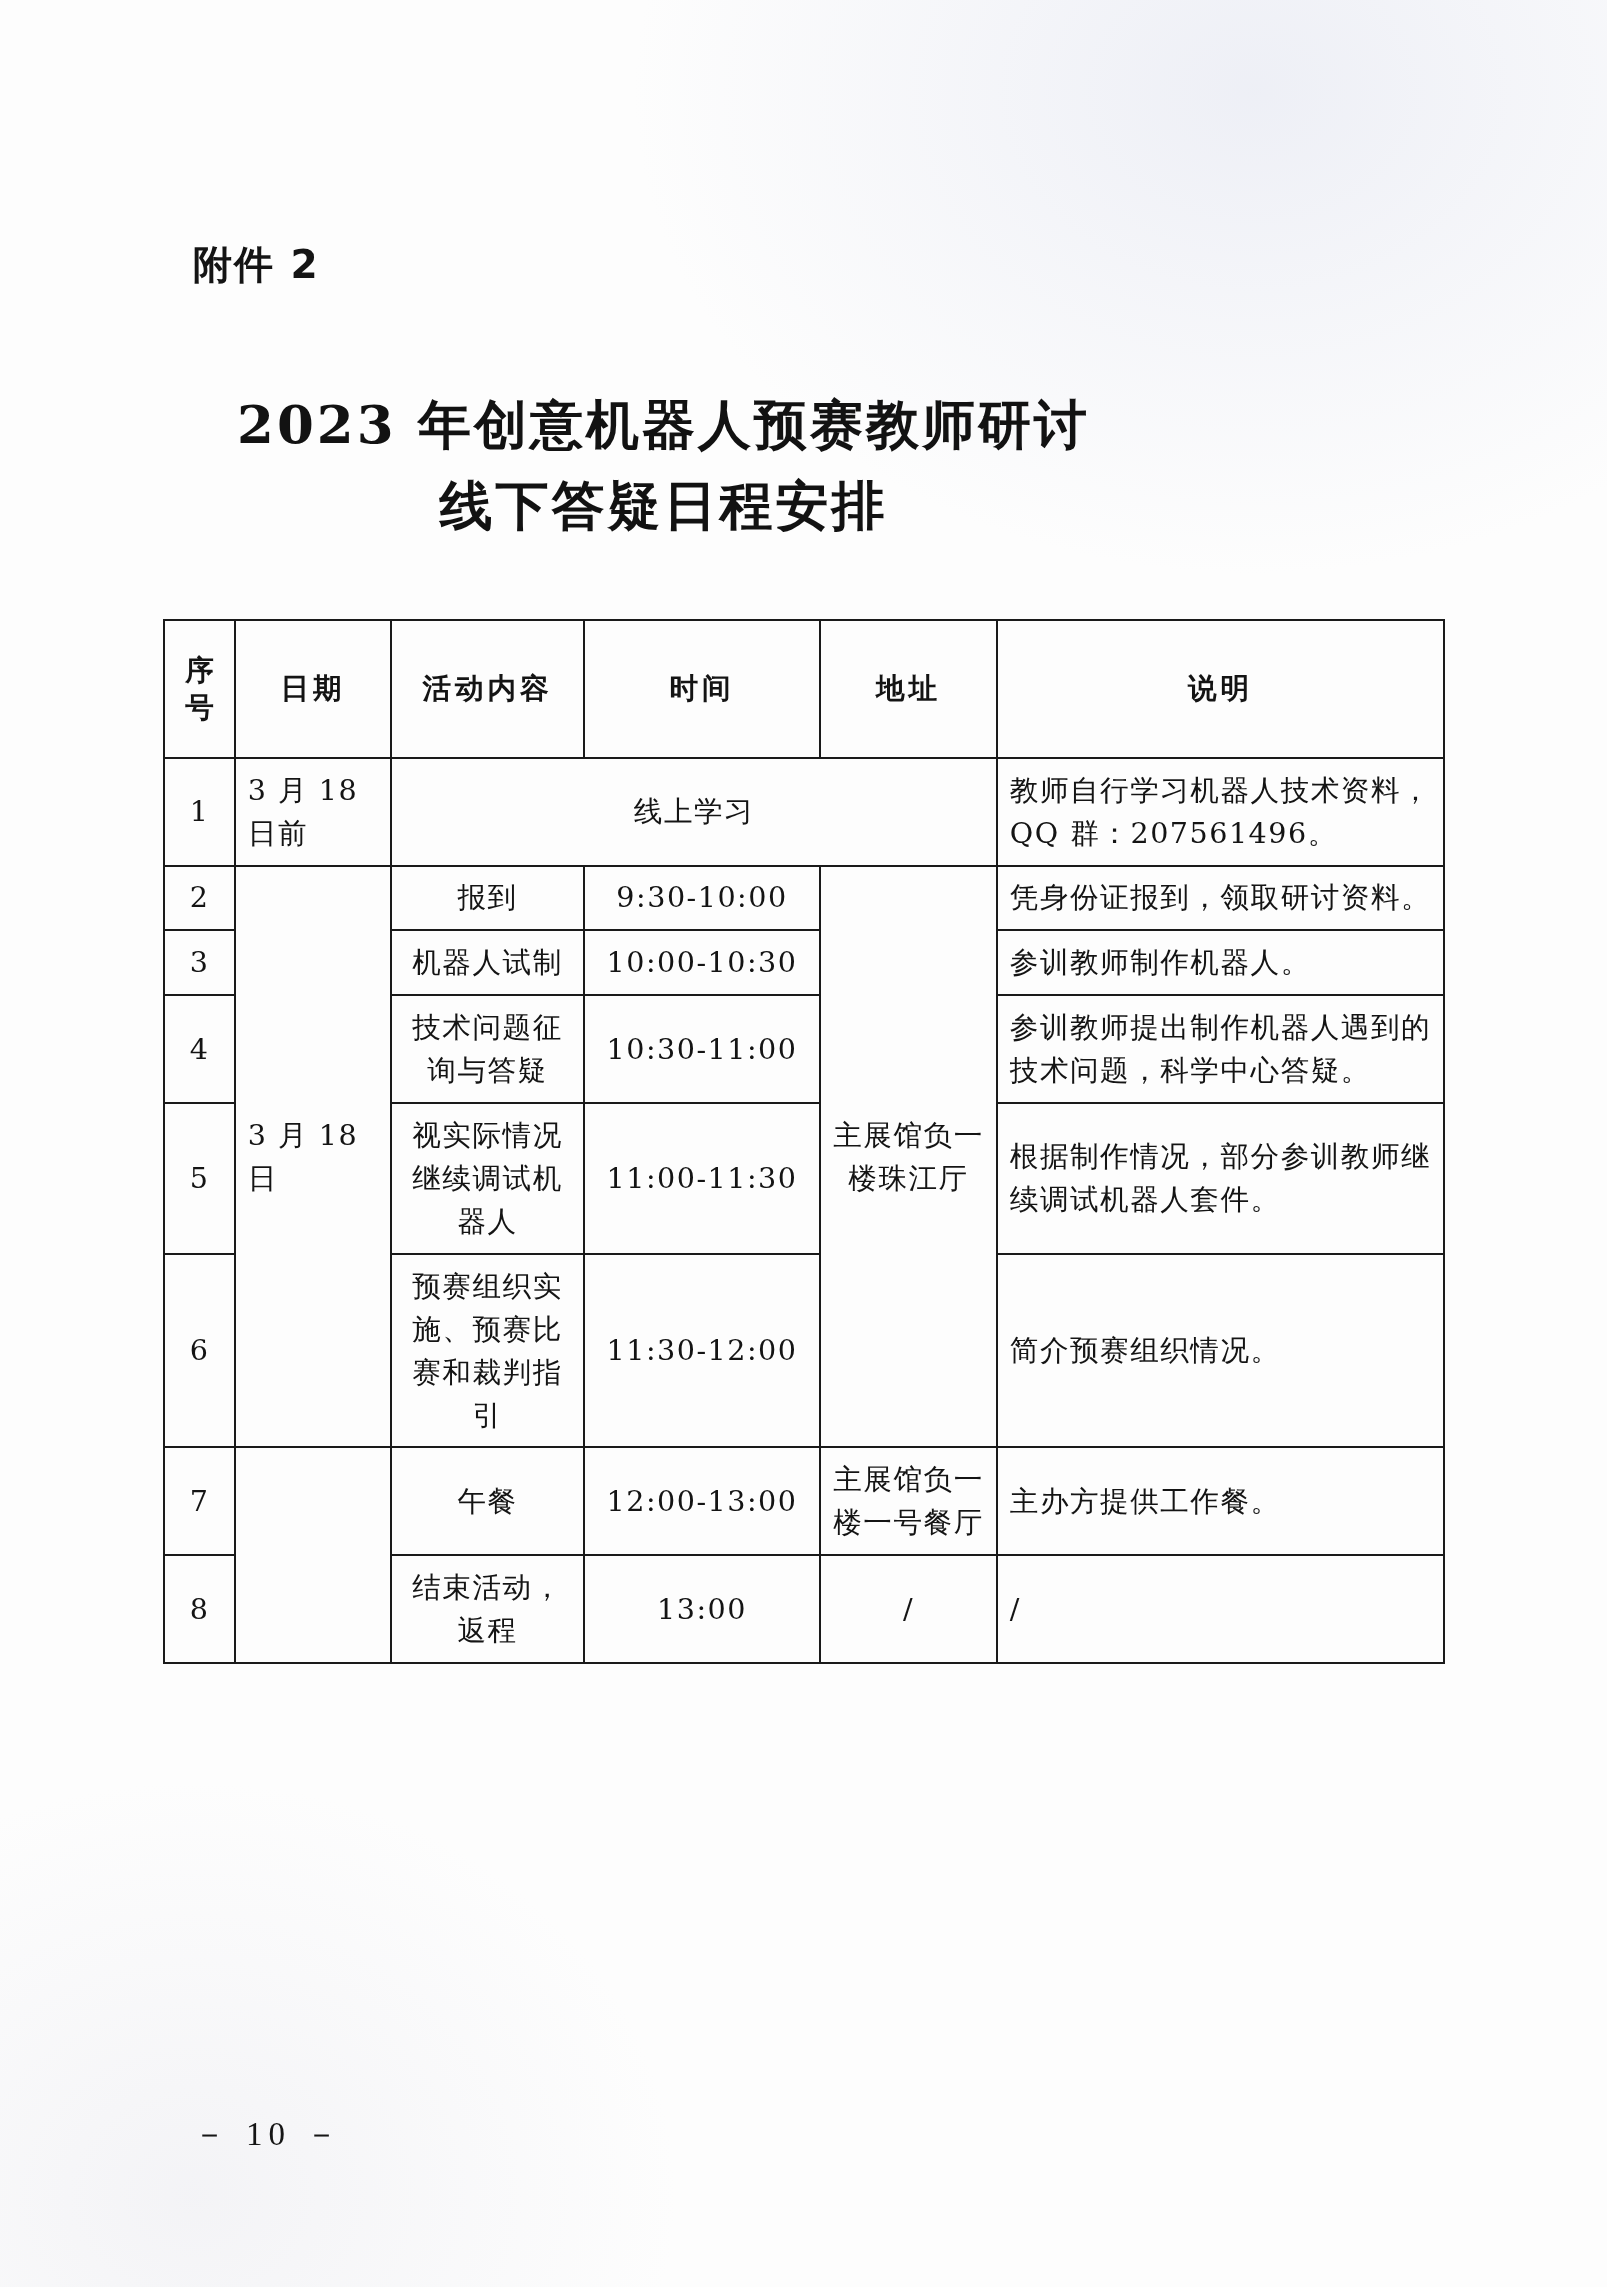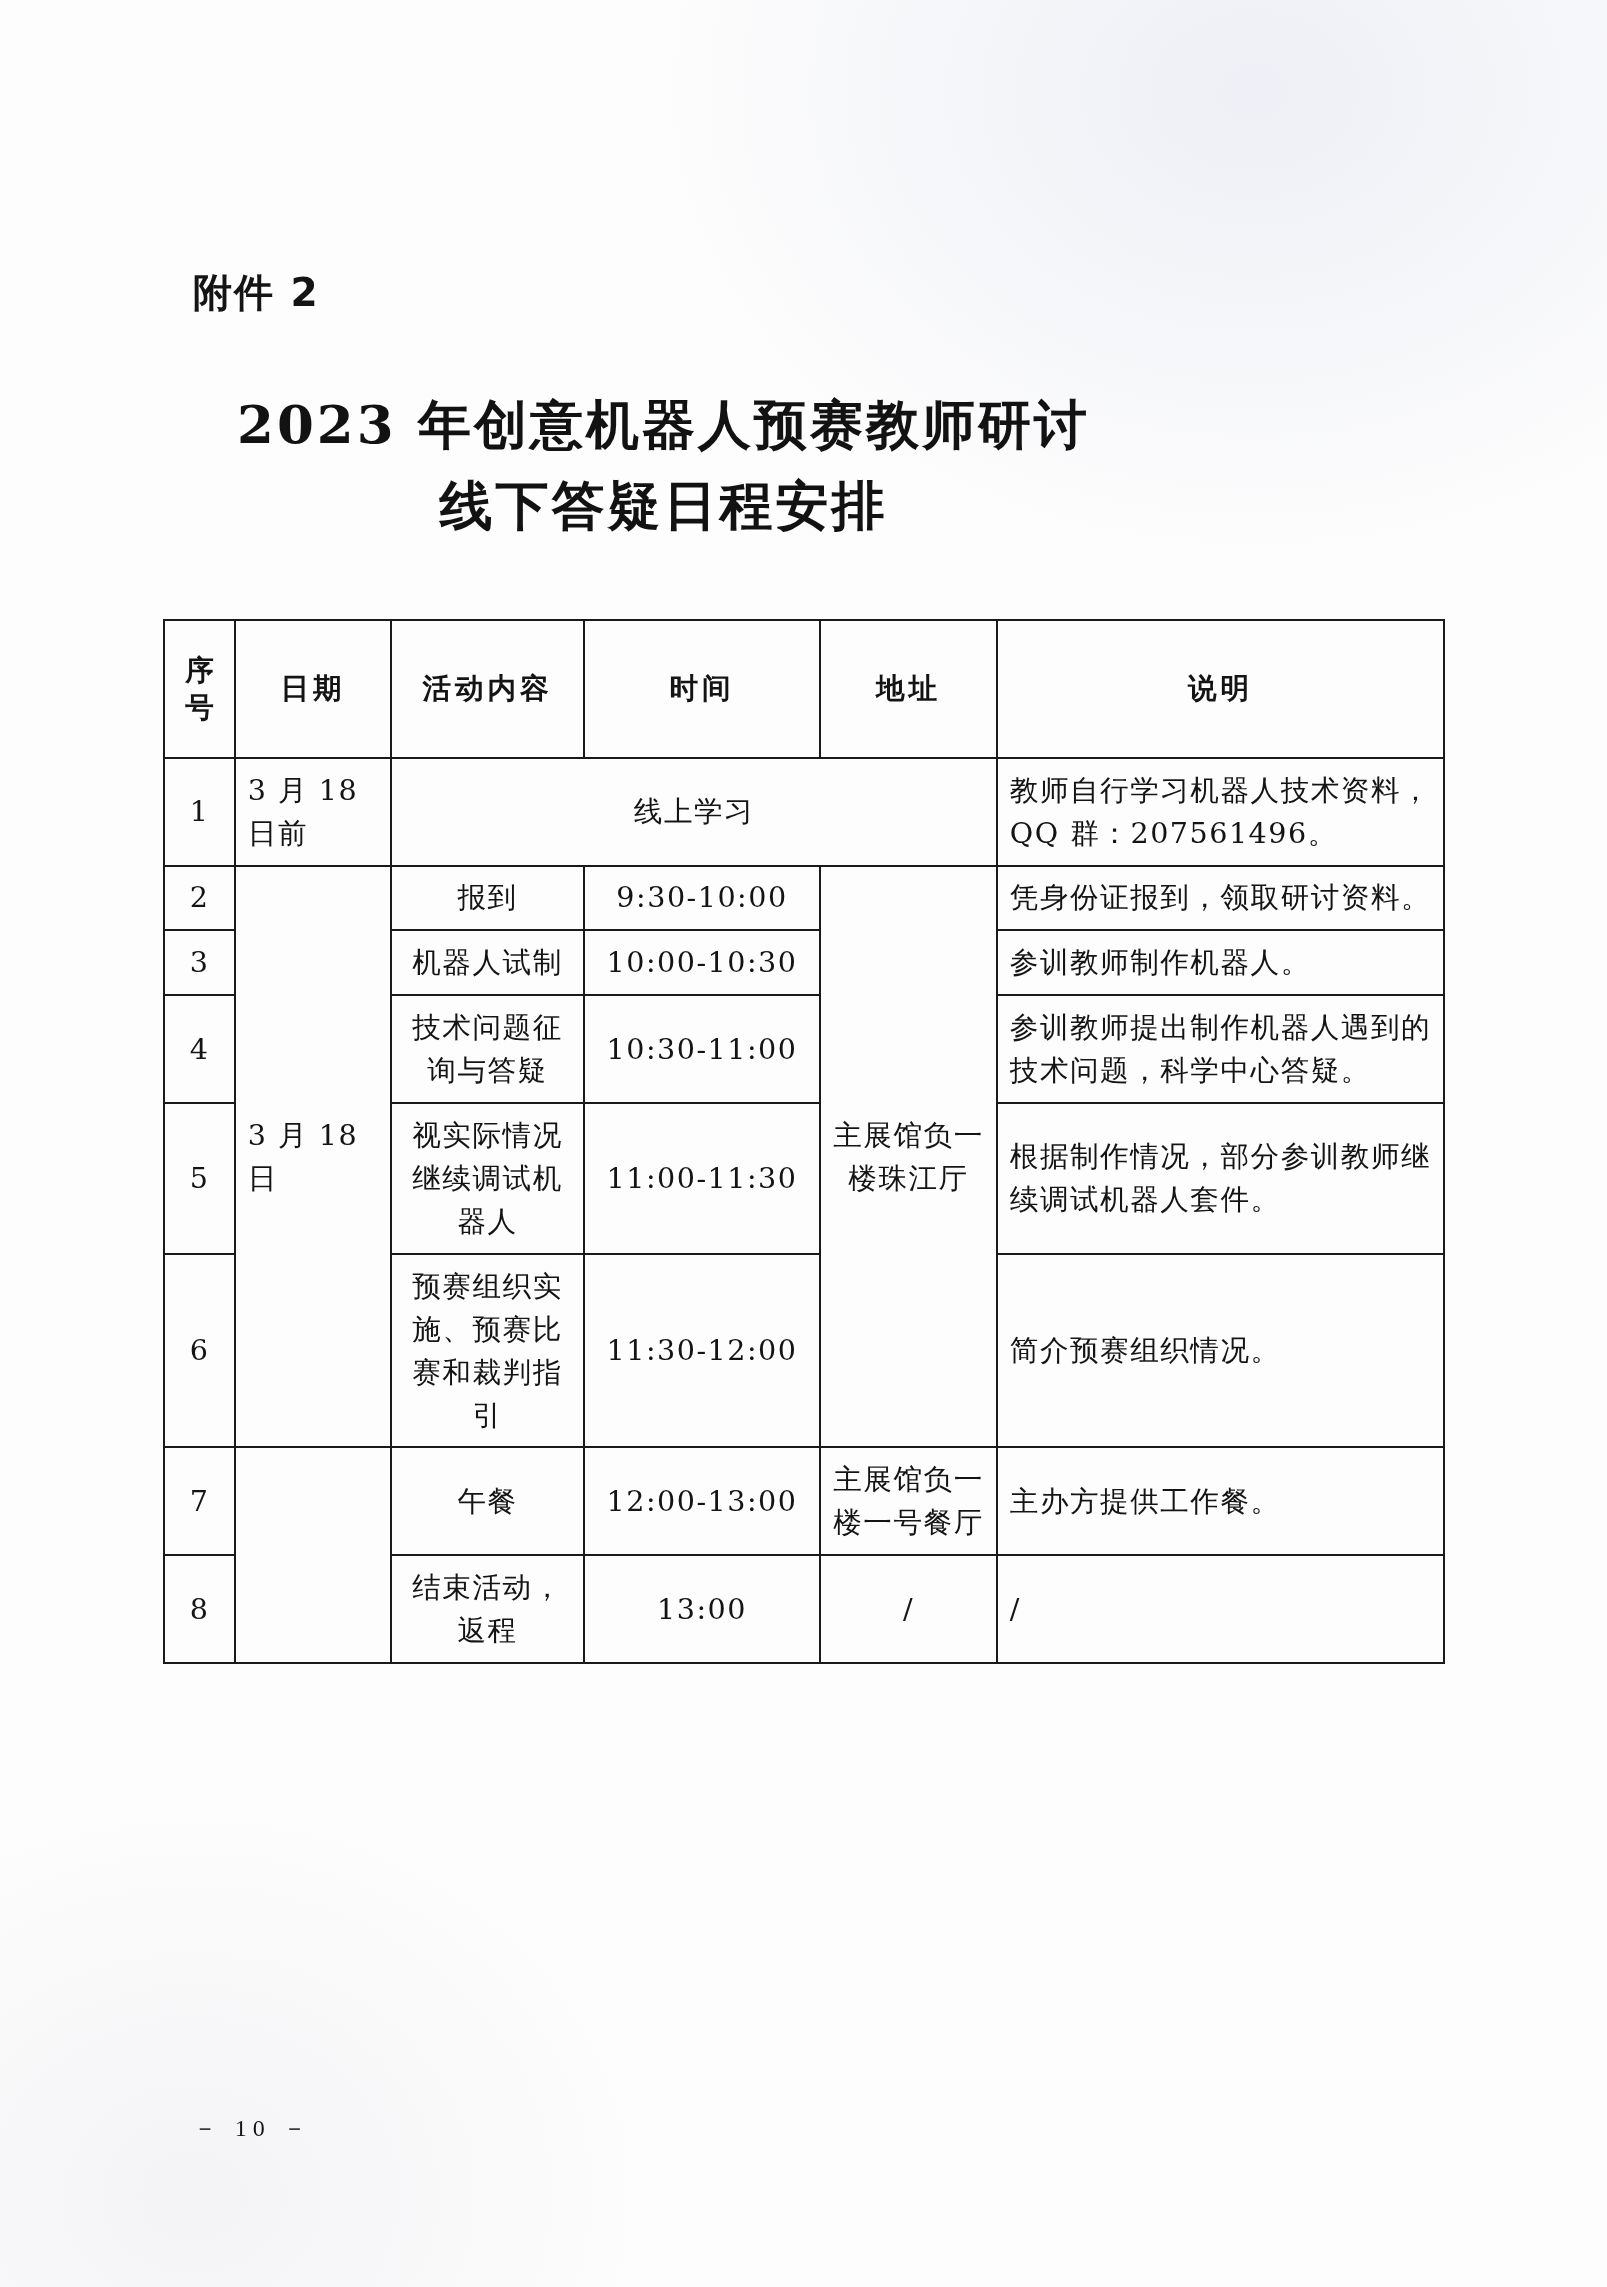--- a/index.html
+++ b/index.html
@@ -34,21 +34,20 @@
 
   .attachment-label {
     position: absolute;
     left: 193px;
     top: 238px;
     font-size: 39px;
     font-weight: 700;
     letter-spacing: 2px;
     font-family: "DejaVu Sans", "Liberation Sans", sans-serif;
     color: #141414;
-    margin-top: 28px;
   }
 
   .doc-title {
     position: absolute;
     left: 0;
     top: 384px;
     width: 1327px;
     text-align: center;
   }
   .doc-title .line {
@@ -101,21 +100,21 @@
   td.no { text-align: center; font-family: "Liberation Serif", serif; font-size: 30.5px; }
   td.time { text-align: center; font-family: "Liberation Serif", serif; font-size: 30.5px; letter-spacing: 1px; }
   td.note { text-align: left; }
   td.date { }
   td.addr { text-align: center; }
 
   .page-number {
     position: absolute;
     left: 193px;
     top: 2112px;
-    font-size: 24px;
+    font-size: 33px;
     letter-spacing: 5.9px;
     font-family: "Liberation Serif", serif;
     color: #151515;
   }
 </style>
 </head>
 <body>
 
 <div class="page">
   <div class="content">

